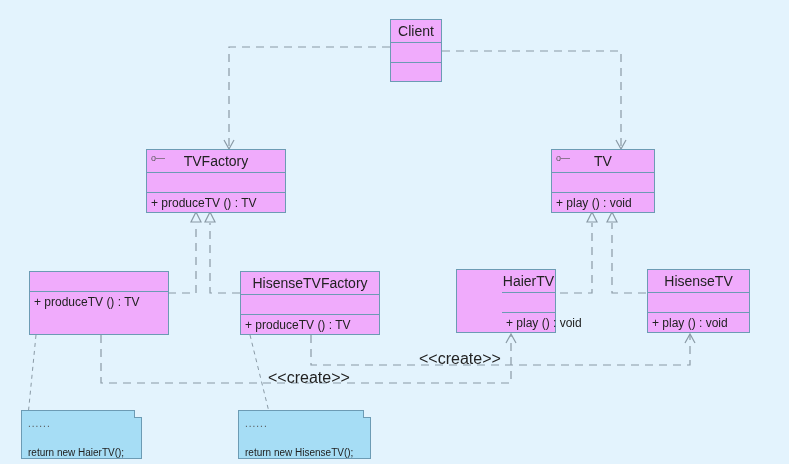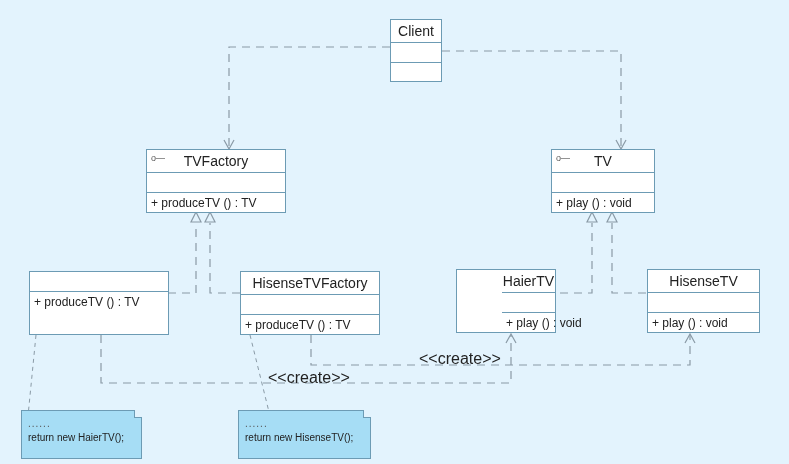--- a/index.html
+++ b/index.html
@@ -1,25 +1,25 @@
 <!DOCTYPE html>
 <html><head>
 <meta charset="utf-8">
 <style>
   html, body { margin:0; padding:0; }
   body { width:789px; height:464px; background:#e3f3fd; position:relative; overflow:hidden; font-family:"Liberation Sans", sans-serif; }
   svg.wires { position:absolute; left:0; top:0; width:789px; height:464px; }
-  .cls { position:absolute; background:#ffffff; border:1px solid #6c9bb4; box-sizing:border-box; }
+  .cls { position:absolute; background:#f0abfc; border:1px solid #6c9bb4; box-sizing:border-box; }
   .cls .name { height:22px; line-height:22px; text-align:center; font-size:14px; color:#222; border-bottom:1px solid #6c9bb4; position:relative; }
   .cls .attrs { height:19px; border-bottom:1px solid #6c9bb4; }
   .cls .ops { height:21px; line-height:21px; font-size:12px; color:#222; padding-left:4px; white-space:nowrap; }
   .iface-icon { position:absolute; left:4px; top:4px; font-size:9px; color:#555; line-height:9px; }
   .note { position:absolute; background:#a6ddf5; border:1px solid #6c9bb4; box-sizing:border-box; font-size:10px; color:#222; padding:8px 0 0 6px; }
   .note .dots { color:#555; letter-spacing:1px; line-height:10px; }
-  .note .code { margin-top:3px; }
+  .note .code { margin-top:18px; }
   .fold { position:absolute; right:-1px; top:-1px; width:8px; height:8px; background:#e3f3fd; border-left:1px solid #6c9bb4; border-bottom:1px solid #6c9bb4; box-sizing:border-box; }
   .lbl { position:absolute; font-size:16px; color:#222; }
 </style>
 </head>
 <body>
 
 <svg class="wires">
   <g fill="none" stroke="#8a9aa6" stroke-width="1.2" stroke-dasharray="8,6">
 
     <polyline points="390,47 229,47 229,148"></polyline>
@@ -92,21 +92,21 @@
   <div class="attrs"></div>
   <div class="ops">+ produceTV () : TV</div>
 </div>
 
 <div class="cls" style="left:456px;top:269px;width:100px;height:64px;padding-left:45px;">
   <div class="name">HaierTV</div>
   <div class="attrs"></div>
   <div class="ops">+  play () : void</div>
 </div>
 
-<div class="cls" style="left:647px;top:269px;width:113px;height:64px;">
+<div class="cls" style="left:647px;top:269px;width:103px;height:64px;">
   <div class="name">HisenseTV</div>
   <div class="attrs"></div>
   <div class="ops">+ play () : void</div>
 </div>
 
 <div class="note" style="left:21px;top:410px;width:121px;height:49px;">
   <div class="fold"></div>
   <div class="dots">......</div>
   <div class="code">return new HaierTV();</div>
 </div>

